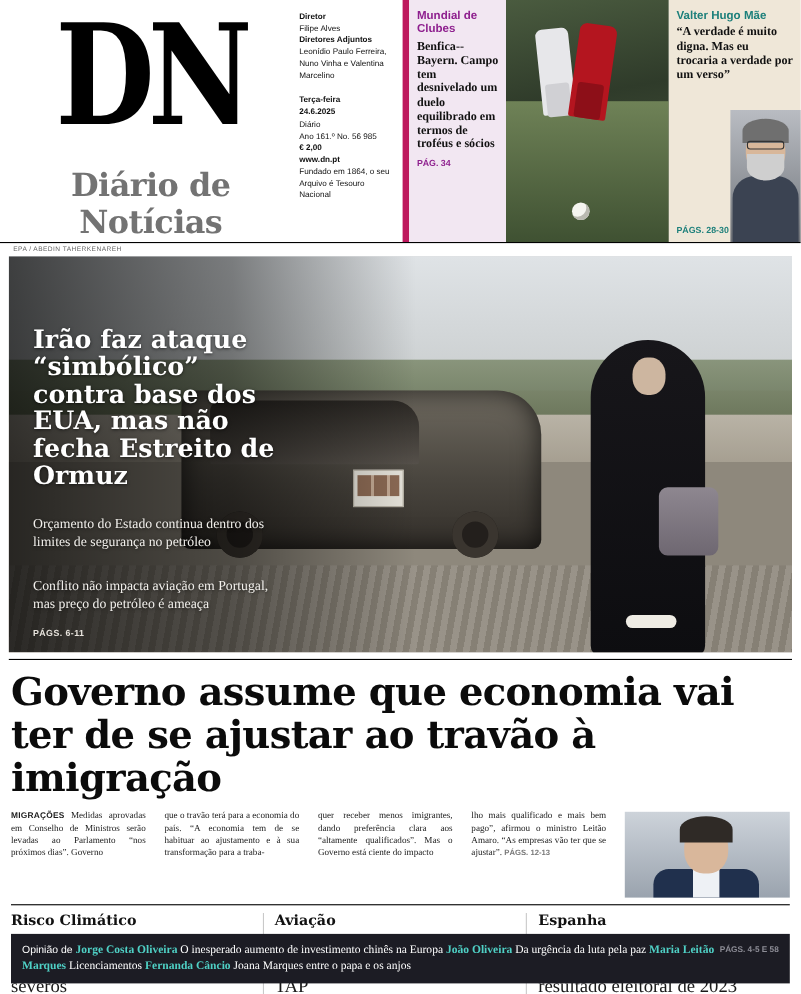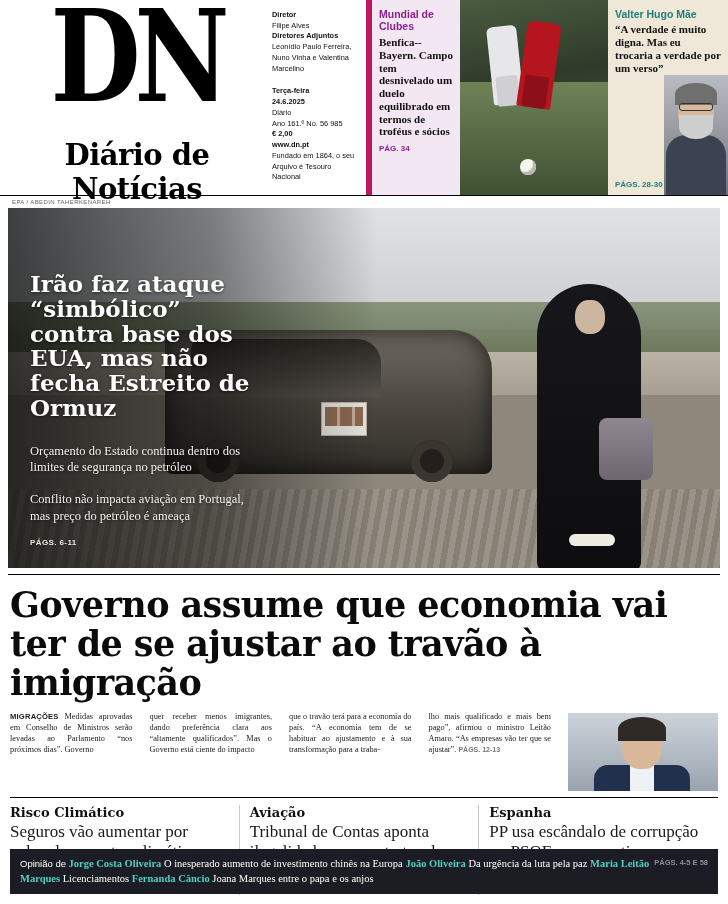--- a/index.html
+++ b/index.html
@@ -11,21 +11,21 @@
     width: 728px; height: 904px;
     font-family: "Liberation Serif", serif;
     color: #111;
     overflow: hidden;
     position: relative;
   }
 
   
   .masthead {
     display: flex;
-    height: 196px;
+    height: 221px;
     border-bottom: 1px solid #000;
     align-items: stretch;
   }
   .logo-block {
     width: 268px;
     padding: 6px 8px 4px 14px;
     display: flex;
     flex-direction: column;
     justify-content: center;
   }
@@ -42,21 +42,21 @@
     transform-origin: center;
     margin-top: 18px;
     margin-bottom: 26px;
   }
   .logo-name {
     font-family: "DejaVu Serif", serif;
     font-weight: bold;
     font-size: 29px;
     text-align: center;
     letter-spacing: -0.5px;
-    color: #000000;
+    color: #737373;
     margin-top: 8px;
   }
 
   .imprint {
     width: 104px;
     font-family: "Liberation Sans", sans-serif;
     font-size: 7.4px;
     line-height: 1.45;
     padding: 10px 6px 6px 4px;
     color: #111;
@@ -262,21 +262,21 @@
   .lp-head {
     font-family:"DejaVu Serif", serif;
     font-weight:bold; font-size:23px; line-height:1.08;
     text-shadow:0 1px 3px rgba(0,0,0,.6);
   }
   .lp-sub {
     font-family:"Liberation Serif", serif;
     font-size:12.5px; line-height:1.3; margin-top:22px; color:#f2f0ec;
     text-shadow:0 1px 3px rgba(0,0,0,.6);
   }
-  .lp-sub.second { margin-top:16px; }
+  .lp-sub.second { margin-top:24px; }
   .lp-pags {
     margin-top:14px; font-family:"Liberation Sans", sans-serif;
     font-weight:bold; font-size:8px; letter-spacing:.4px; color:#e8e4dd;
   }
 
   
   .main-sep { border-top:1px solid #000; margin:6px 8px 0; }
   .main-head {
     font-family:"DejaVu Serif", serif;
     font-weight:bold;
@@ -451,24 +451,24 @@
 </div>
 
 <div class="main-sep"></div>
 <h1 class="main-head">Governo assume que economia vai ter de se ajustar ao travão à imigração</h1>
 
 <div class="lead-body">
   <div class="lb-col">
     <span class="lbl">MIGRAÇÕES</span><span> Medidas aprovadas em Conselho de Ministros serão levadas ao Parlamento “nos próximos dias”. Governo</span>
   </div>
   <div class="lb-col">
+    <span>que o travão terá para a economia do país. “A economia tem de se habituar ao ajustamento e à sua transformação para a traba-</span>
+  </div>
+  <div class="lb-col">
     <span>quer receber menos imigrantes, dando preferência clara aos “altamente qualificados”. Mas o Governo está ciente do impacto</span>
-  </div>
-  <div class="lb-col">
-    <span>que o travão terá para a economia do país. “A economia tem de se habituar ao ajustamento e à sua transformação para a traba-</span>
   </div>
   <div class="lb-col">
     <span>lho mais qualificado e mais bem pago”, afirmou o ministro Leitão Amaro. “As empresas vão ter que se ajustar”.</span>
     <span class="pags">PÁGS. 12-13</span>
   </div>
   <div class="lb-photo">
     <div class="suit"></div>
     <div class="shirt"></div>
     <div class="h"></div>
     <div class="hair"></div>

